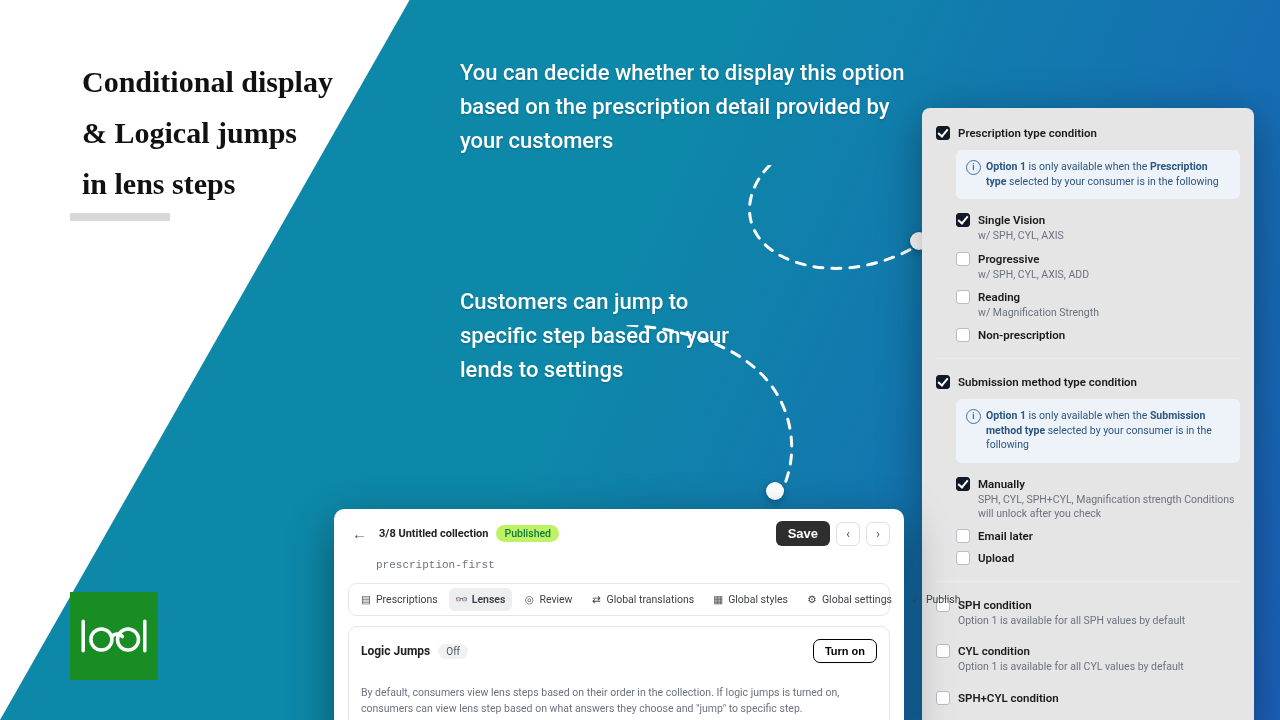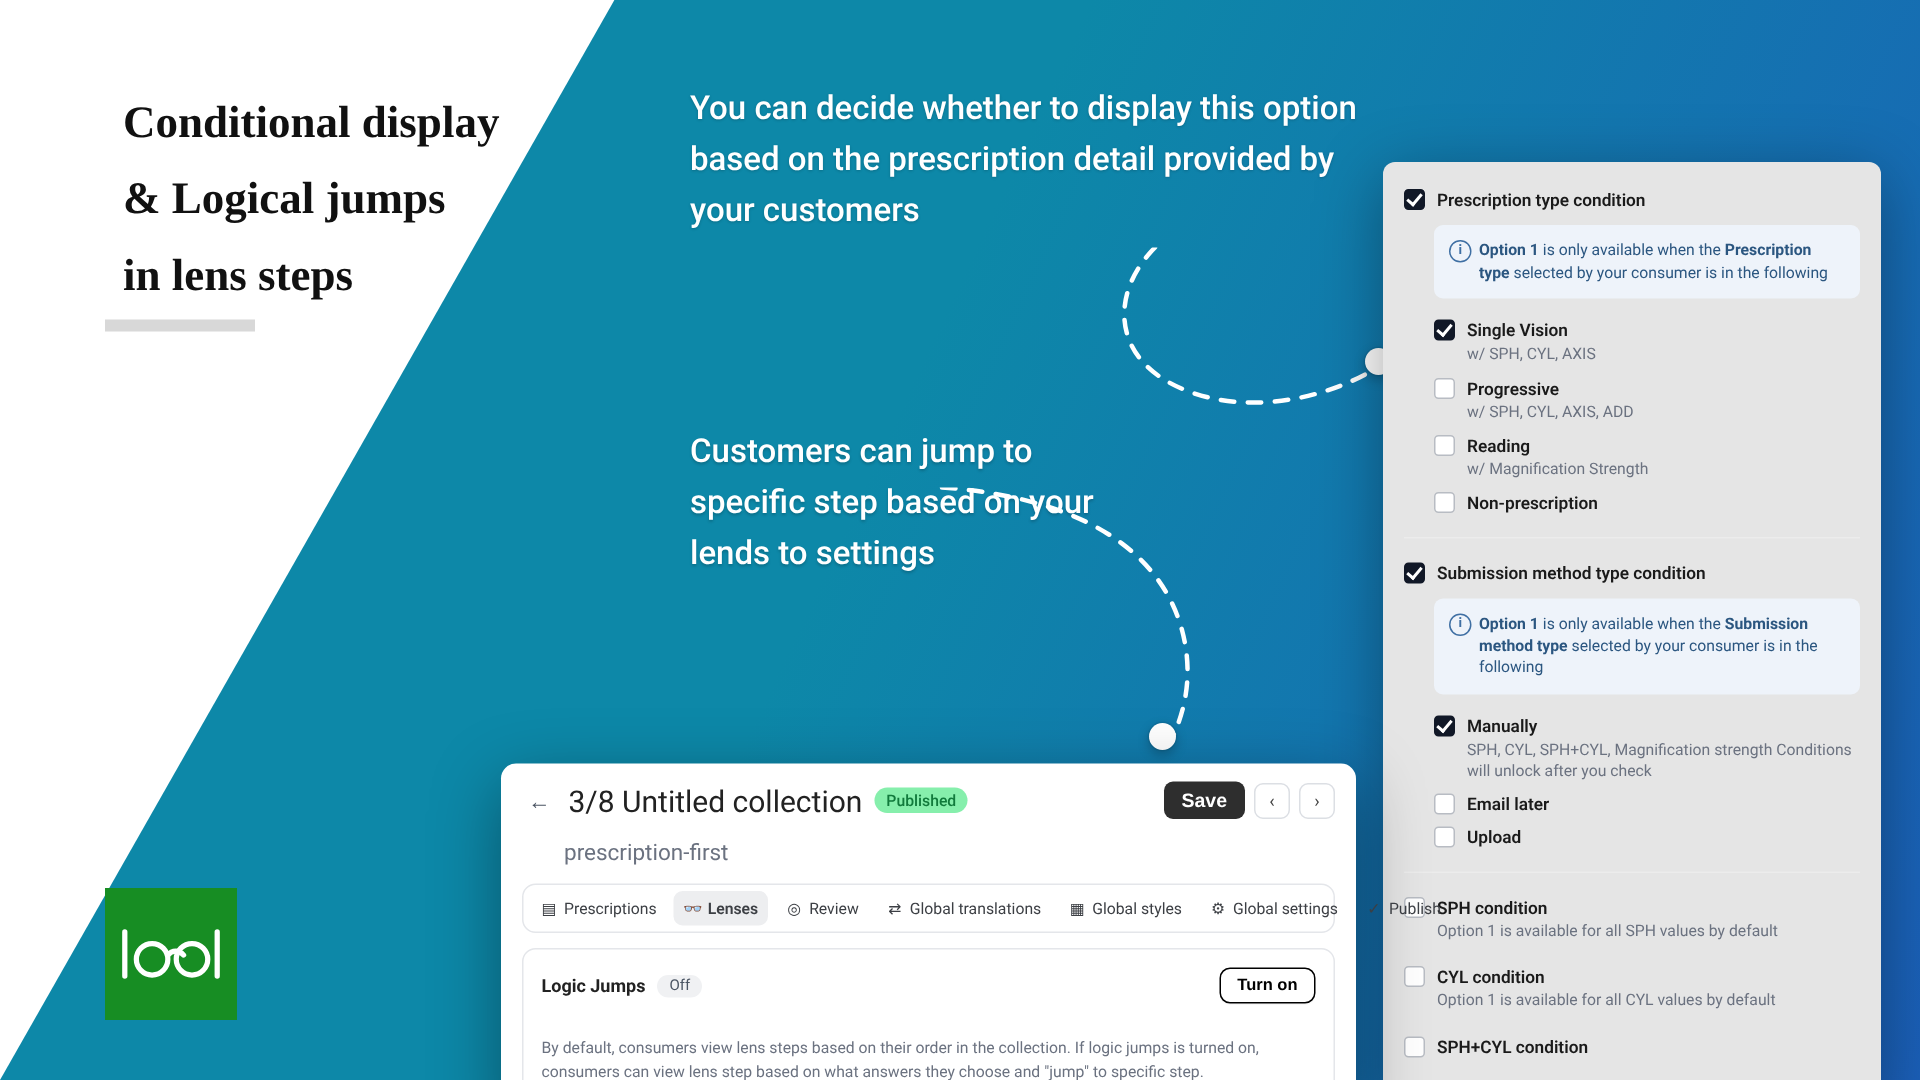--- a/index.html
+++ b/index.html
@@ -64,23 +64,23 @@
 
   
   .coll-card {
     position:absolute; left:334px; top:509px; width:570px;
     background:#fff; border-radius:10px; box-shadow: 0 14px 46px rgba(0,0,0,.38);
     padding:12px 14px 14px; z-index:3; font-size:12px; color:#222;
   }
   .coll-head { display:flex; align-items:center; justify-content:space-between; margin-bottom:2px;}
   .coll-title-wrap { display:flex; align-items:center; gap:8px; }
   .back-arr { font-size:15px; color:#4b5563; padding:2px 4px; }
-  .coll-title { font-weight:400; font-size:20px;}
-  .badge { background:#86efac; color:#117a3c; font-size:10.5px; padding:2px 8px; border-radius:10px; font-weight:500;}
-  .coll-sub { font-size:15px; color:#6b7280; margin-left:28px; margin-top:13px;}
+  .coll-title { font-weight:700; font-size:11px;}
+  .badge { background:#bef264; color:#117a3c; font-size:10.5px; padding:2px 8px; border-radius:10px; font-weight:500;}
+  .coll-sub { font-size:11px; color:#6b7280; margin-left:28px; margin-top:13px;font-family:Liberation Mono, monospace;}
   .head-ctrls { display:flex; align-items:center; gap:6px;}
   .save-btn{ background:#2e2e2e; color:#fff; border:none; padding:5px 12px; border-radius:6px; font-size:13px; font-weight:600;}
   .nav-sq{ width:24px; height:24px; border:1px solid #dcdfe4; border-radius:6px; display:flex; align-items:center; justify-content:center; color:#444; font-size:12px; background:#fff;}
 
   .tabrow { display:flex; align-items:center; gap:4px; border:1px solid #e4e6ea; border-radius:9px; padding:4px; margin-top:12px; flex-wrap:nowrap;}
   .tab { display:flex; align-items:center; gap:4px; padding:5px 7px; font-size:10.5px; border-radius:6px; color:#3c3f44; white-space:nowrap;}
   .tab .ic{ width:12px; height:12px; display:inline-flex; align-items:center; justify-content:center;}
   .tab.active{ background:#edeef0; font-weight:600;}
 
   .logic-box { margin-top:10px; border:1px solid #e4e6ea; border-radius:9px; padding:12px 12px;}

